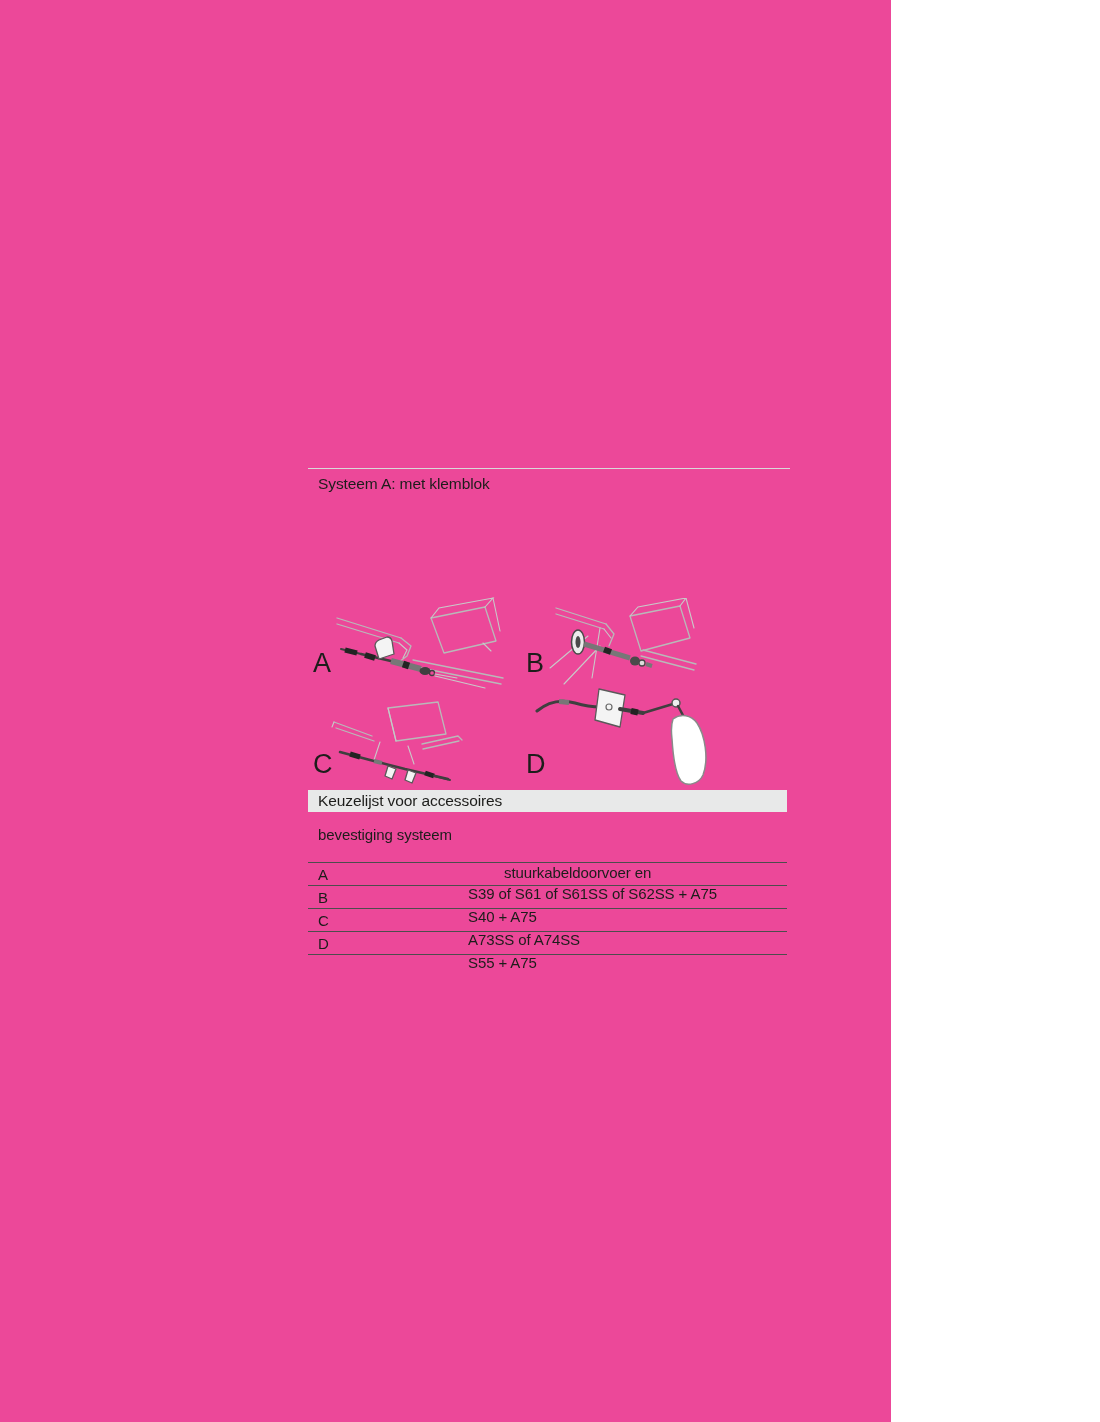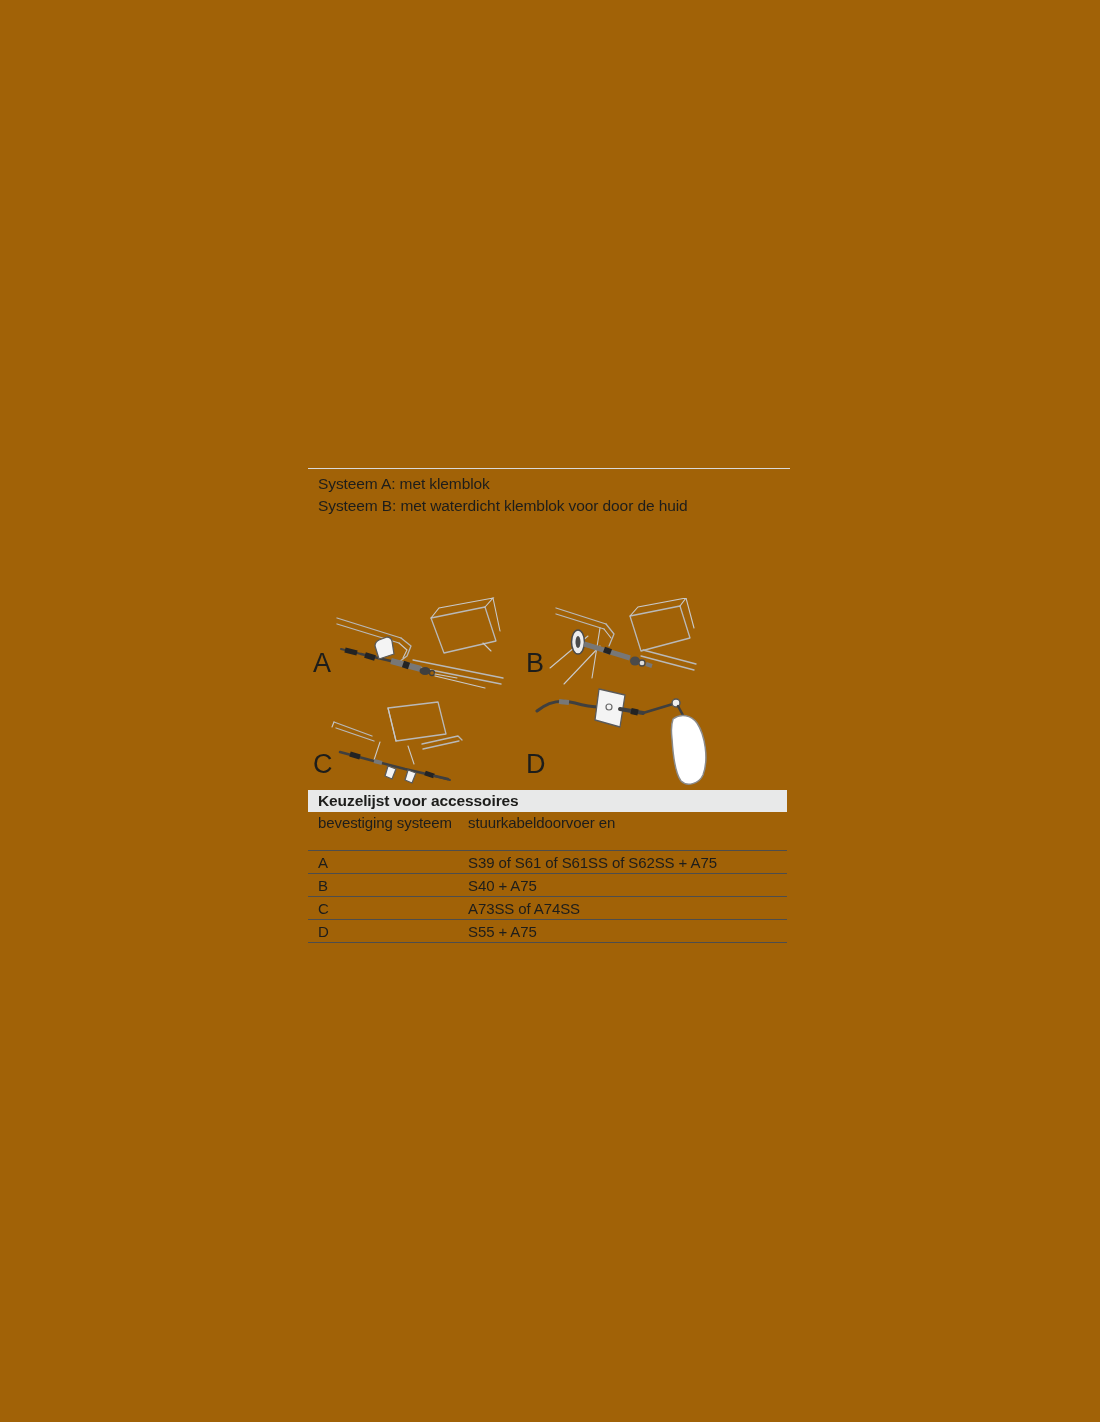--- a/index.html
+++ b/index.html
@@ -4,22 +4,22 @@
 <style>
   :root{
     --text:#1d1d1b;
     --rule:#4d4d4d;
     --faint-rule:#d9d9d9;
     --table-title-bg:#e8e9e9;
   }
   html,body{margin:0;padding:0;background:#ffffff;}
   .page{
     position:relative;
-    width:1100px;height:1422px;
-    background:#a16207;
+    width:891px;height:1422px;
+    background:#ec4899;
     font-family:"Liberation Sans","DejaVu Sans",sans-serif;
     color:var(--text);
     overflow:hidden;
   }
   .faint-rule{
     position:absolute;left:308px;top:468px;width:482px;height:1px;
     background:var(--faint-rule);
   }
   .intro{
     position:absolute;left:318px;top:473px;width:480px;
@@ -39,54 +39,54 @@
   .fig.c{left:330px;top:700px;}
   .fig.d{left:535px;top:683px;}
 
   .acc-table{
     position:absolute;left:308px;top:790px;width:479px;
     font-size:15px;letter-spacing:-0.1px;
   }
   .acc-title{
     height:22px;line-height:22px;
     background:var(--table-title-bg);
-    font-weight:bold;font-size:15.5px;
+    font-weight:normal;font-size:15.5px;
     padding-left:10px;box-sizing:border-box;
   }
   .acc-head{
     display:flex;
-    padding-top:0;height:38px;
+    padding-top:12px;height:38px;
     border-bottom:1px solid var(--rule);
     line-height:21px;
+    gap:36px;
   }
   .acc-row{
     display:flex;align-items:center;
     height:22px;
     border-bottom:1px solid var(--rule);
   }
   .col1{width:160px;padding-left:10px;box-sizing:border-box;flex-shrink:0;}
-  .col2{flex:1;}
+  .col2{flex:1;margin-top:38px;}
   svg .lt{stroke:#b9b9b9;stroke-width:1.3;fill:none;stroke-linecap:round;stroke-linejoin:round;}
   svg .lt2{stroke:#c9c9c9;stroke-width:1.1;fill:none;stroke-linecap:round;}
   svg .dk{stroke:#3f3f3f;fill:none;stroke-linecap:round;}
   svg .cyl{stroke:#777;fill:none;stroke-linecap:butt;}
   svg .band{stroke:#232323;fill:none;stroke-linecap:butt;}
   svg .bracket{stroke:#5a5a5a;stroke-width:1.3;fill:#f4f4f4;stroke-linejoin:round;}
   svg .blade{stroke:#8a8a8a;stroke-width:1.5;fill:#ffffff;stroke-linejoin:round;}
 </style>
 </head>
 <body>
 
 <div class="page">
 
   <div class="faint-rule"></div>
 
   <div class="intro">
     <div>Systeem A: met klemblok</div>
-    <div>Systeem B: met waterdicht klemblok voor door de huid</div>
   </div>
 
   <div class="fig-label a">A</div>
   <svg class="fig a" width="175" height="95" viewBox="0 0 175 95" role="img">
     <path class="lt" d="M2,22 L66,42"></path>
     <path class="lt" d="M2,28 L64,47"></path>
     <path class="lt" d="M66,42 L76,50 L72,60 L64,66"></path>
     <path class="lt2" d="M64,47 L72,54 L68,62"></path>
     <path class="lt" d="M78,64 L168,82"></path>
     <path class="lt" d="M76,70 L166,88"></path>

